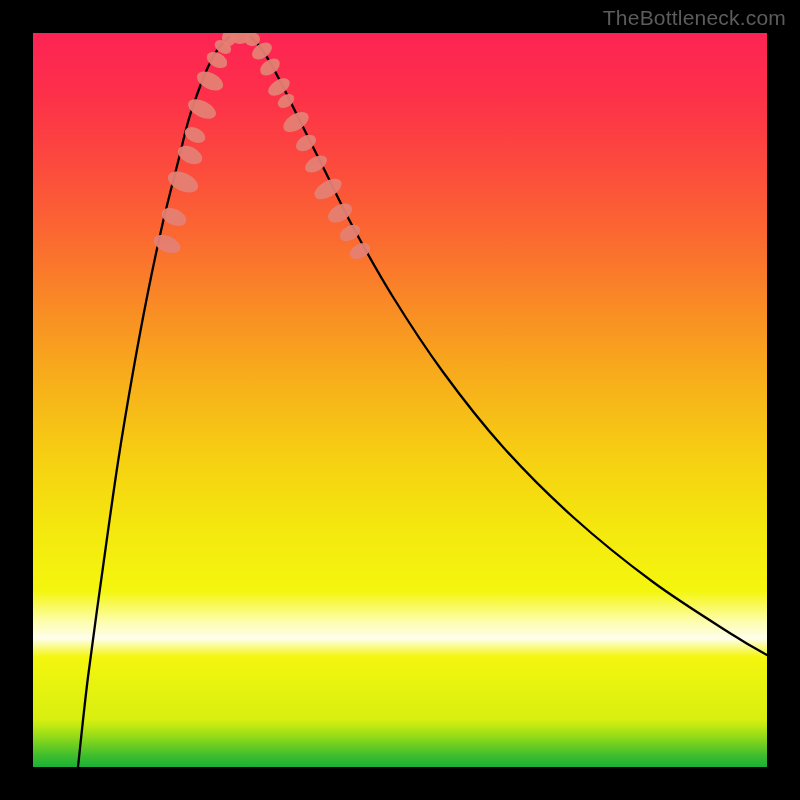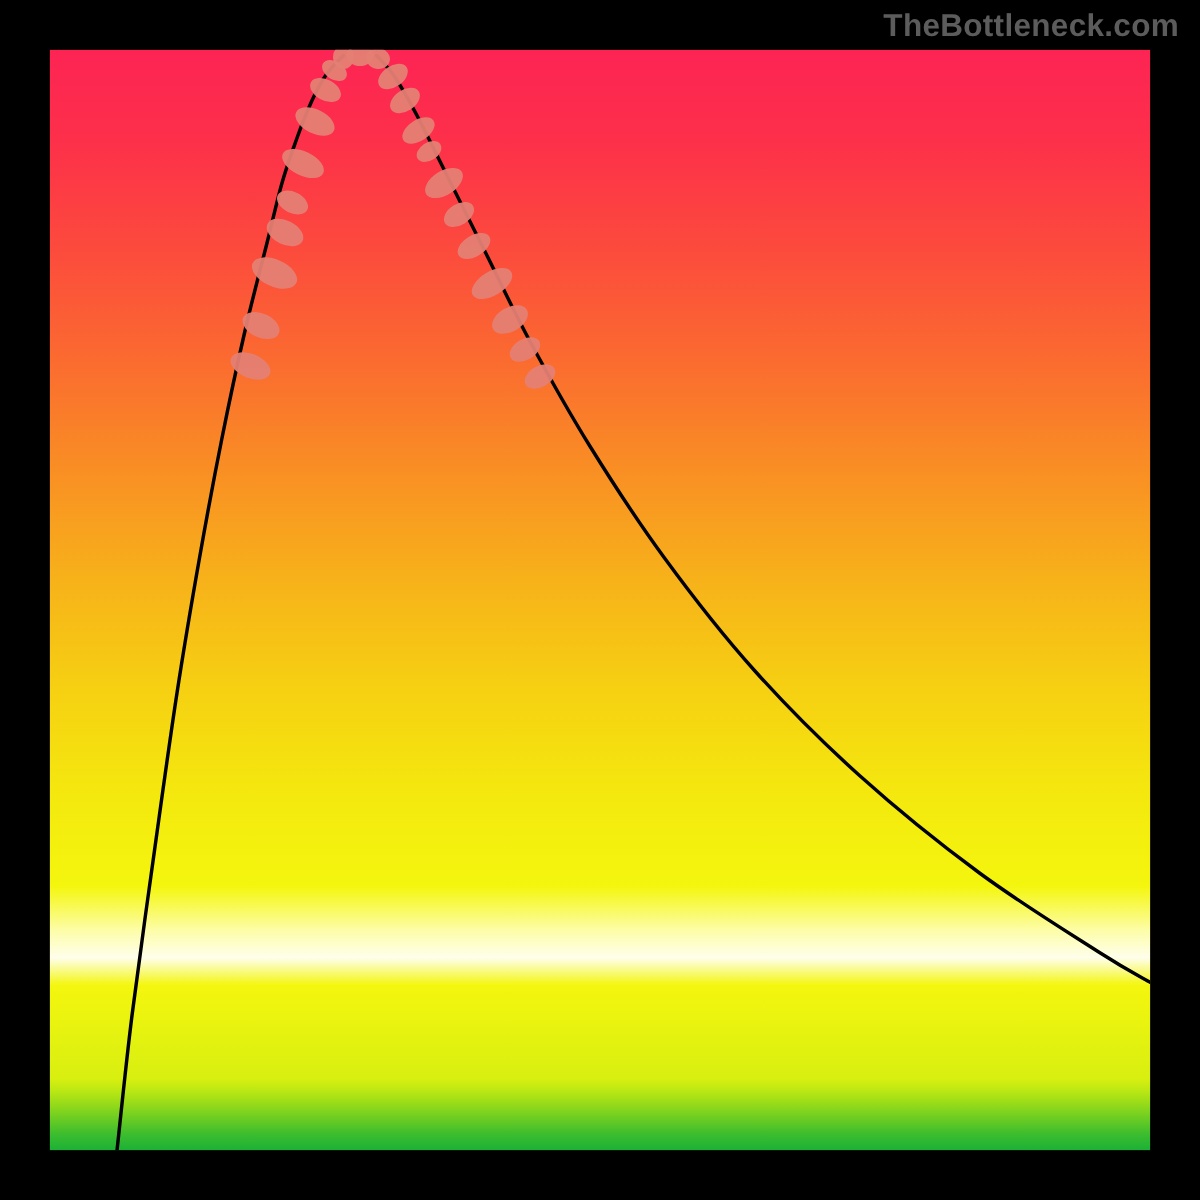--- a/index.html
+++ b/index.html
@@ -22,21 +22,21 @@
   .gradient {
     position: absolute;
     inset: 0;
   }
   .watermark {
     position: absolute;
     top: 6px;
     right: 14px;
     color: #5c5c5c;
     font-size: 21px;
-    font-weight: 700;
+    font-weight: 400;
     letter-spacing: 0.2px;
     z-index: 5;
   }
   svg.curve {
     position: absolute;
     inset: 0;
     z-index: 3;
   }
   .bead {
     fill: #e58074;

